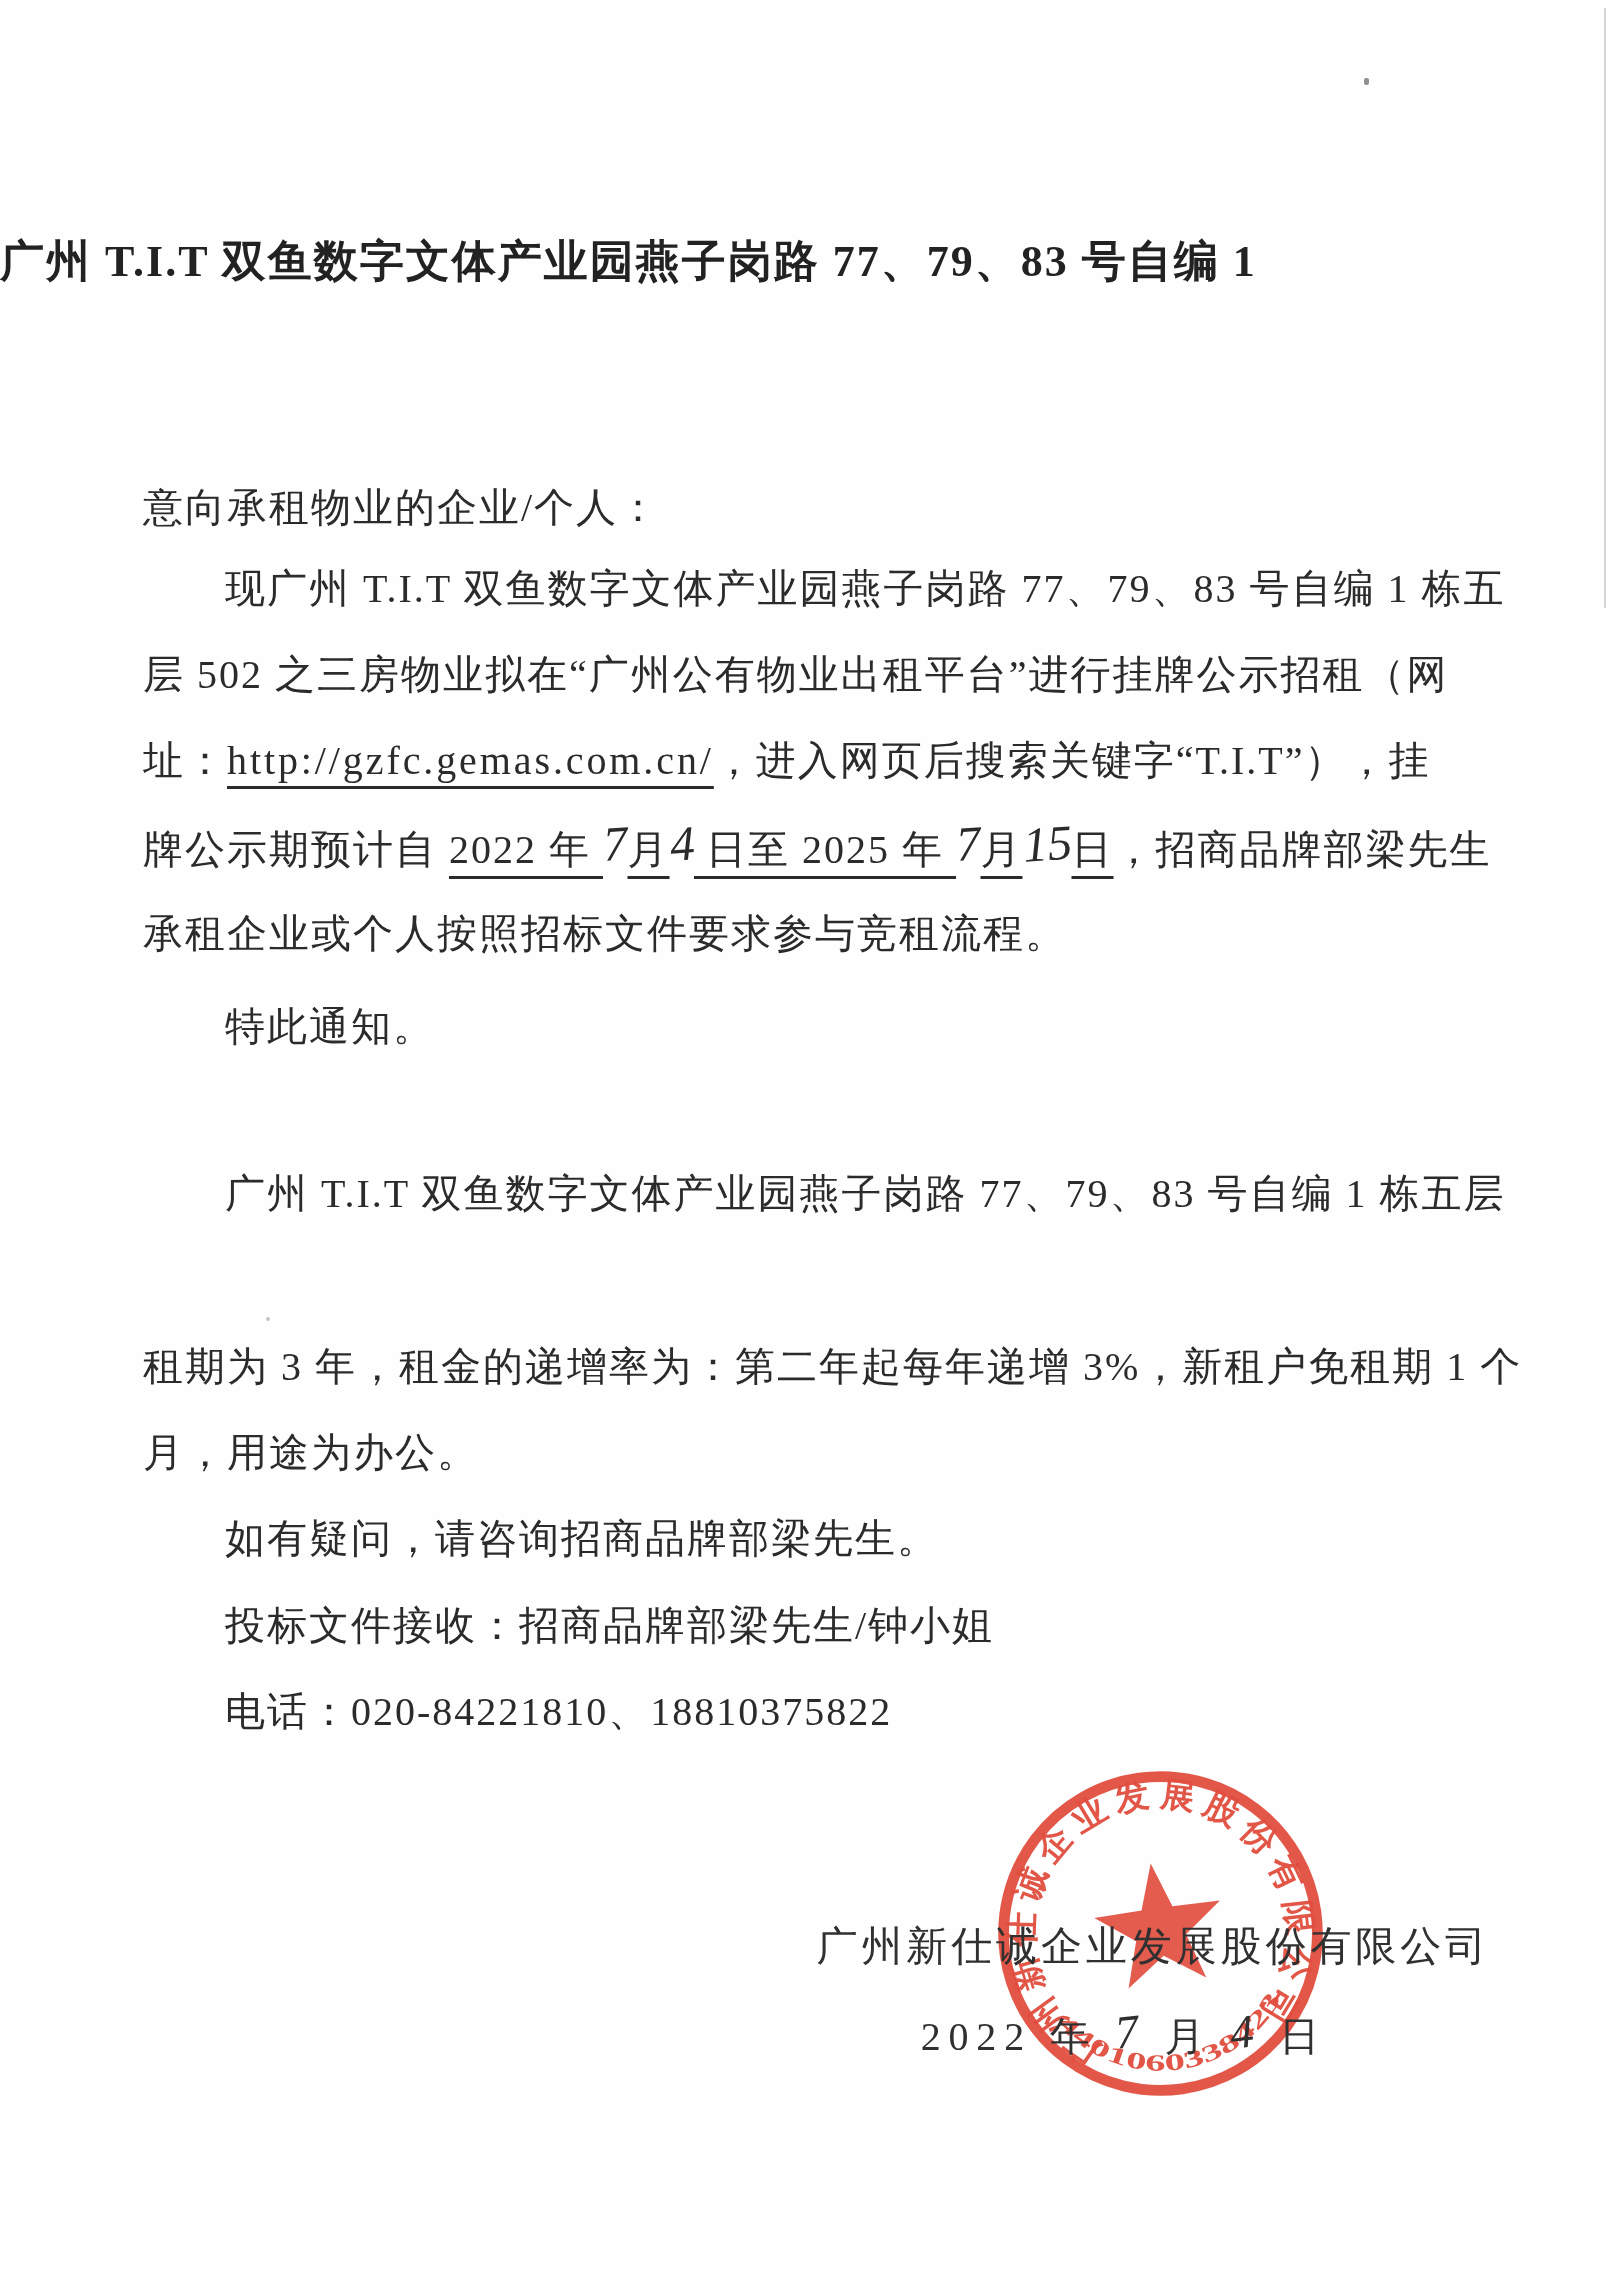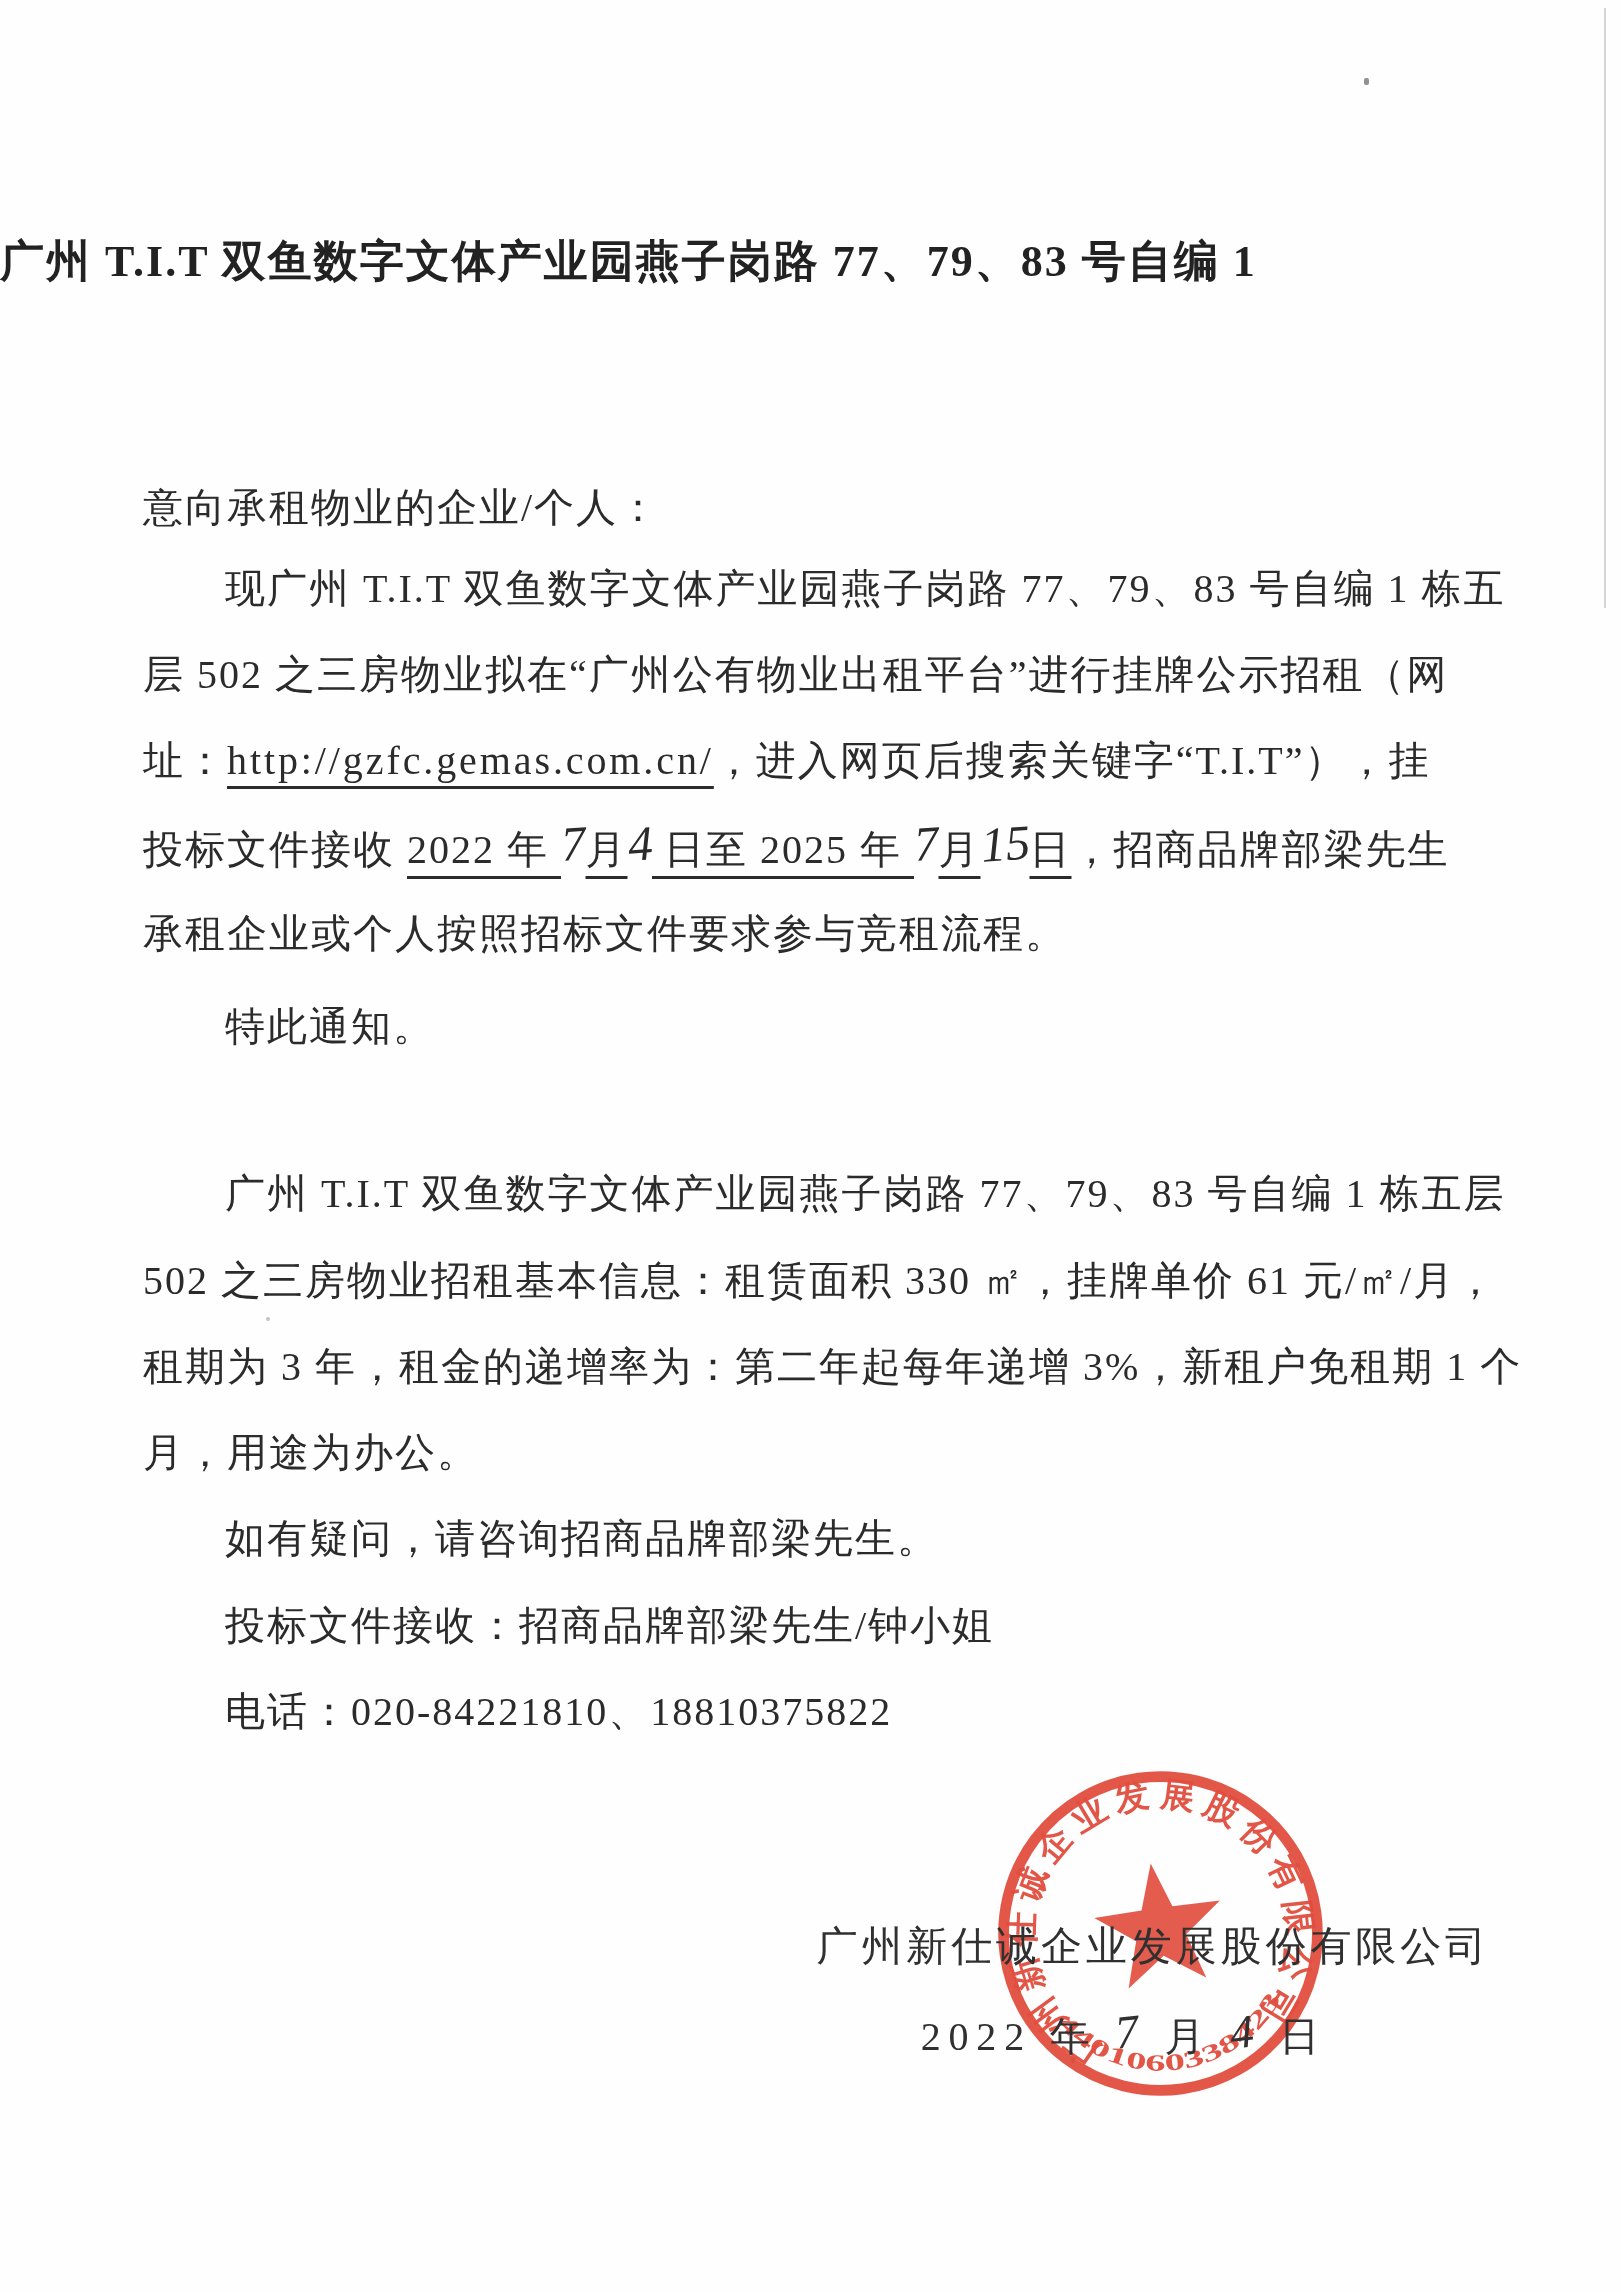--- a/index.html
+++ b/index.html
@@ -93,28 +93,27 @@
     <div>广州 T.I.T 双鱼数字文体产业园燕子岗路 77、79、83 号自编 1</div>
   </div>
 
   <div class="line" style="top:483px">意向承租物业的企业/个人：</div>
 
   <div class="line indent" style="top:564px">现广州 T.I.T 双鱼数字文体产业园燕子岗路 77、79、83 号自编 1 栋五</div>
   <div class="line" style="top:650px">层 502 之三房物业拟在“广州公有物业出租平台”进行挂牌公示招租（网</div>
 
   <div class="line" style="top:736px"><span>址：</span><span class="url">http://gzfc.gemas.com.cn/</span><span>，进入网页后搜索关键字“T.I.T”），挂</span></div>
 
-  <div class="line" style="top:822px"><span>投标文件接收 </span><span class="u"><span>2022 年 </span><span class="hw">7</span><span>月</span><span class="hw">4</span><span> 日至 2025 年 </span><span class="hw">7</span><span>月</span><span class="hw">15</span><span>日</span></span><span>，招商品牌部梁先生</span></div>
+  <div class="line" style="top:822px"><span>牌公示期预计自 </span><span class="u"><span>2022 年 </span><span class="hw">7</span><span>月</span><span class="hw">4</span><span> 日至 2025 年 </span><span class="hw">7</span><span>月</span><span class="hw">15</span><span>日</span></span><span>，招商品牌部梁先生</span></div>
 
   <div class="line" style="top:909px">承租企业或个人按照招标文件要求参与竞租流程。</div>
 
   <div class="line indent" style="top:1002px">特此通知。</div>
 
   <div class="line indent" style="top:1169px">广州 T.I.T 双鱼数字文体产业园燕子岗路 77、79、83 号自编 1 栋五层</div>
-  <div class="line" style="top:1256px">502 之三房物业招租基本信息：租赁面积 330 ㎡，挂牌单价 61 元/㎡/月，</div>
   <div class="line" style="top:1342px">租期为 3 年，租金的递增率为：第二年起每年递增 3%，新租户免租期 1 个</div>
   <div class="line" style="top:1428px">月，用途为办公。</div>
 
   <div class="line indent" style="top:1514px">如有疑问，请咨询招商品牌部梁先生。</div>
   <div class="line indent" style="top:1601px">投标文件接收：招商品牌部梁先生/钟小姐</div>
   <div class="line indent" style="top:1687px">电话：020-84221810、18810375822</div>
 
   <svg class="seal" viewBox="0 0 360 360" aria-hidden="true">
     <defs>
       <path id="ringTextPath" d="M 105.4 286.5 A 130 130 0 1 1 254.6 286.5" fill="none"></path>

